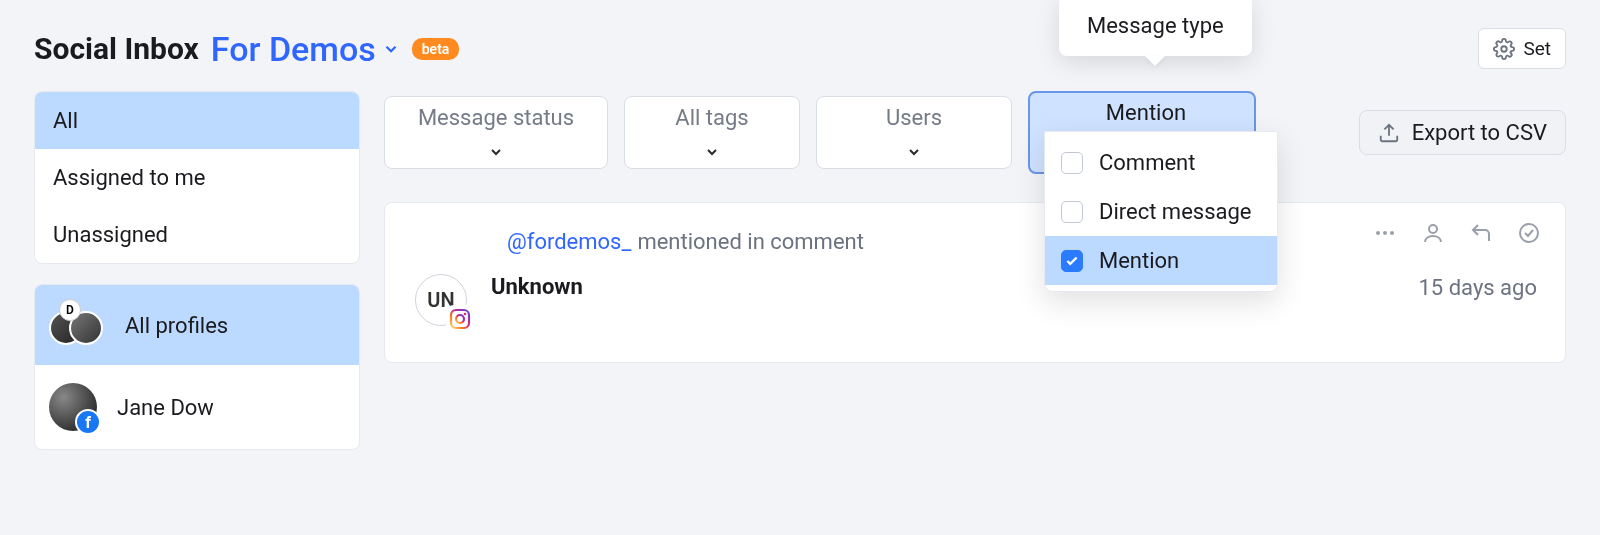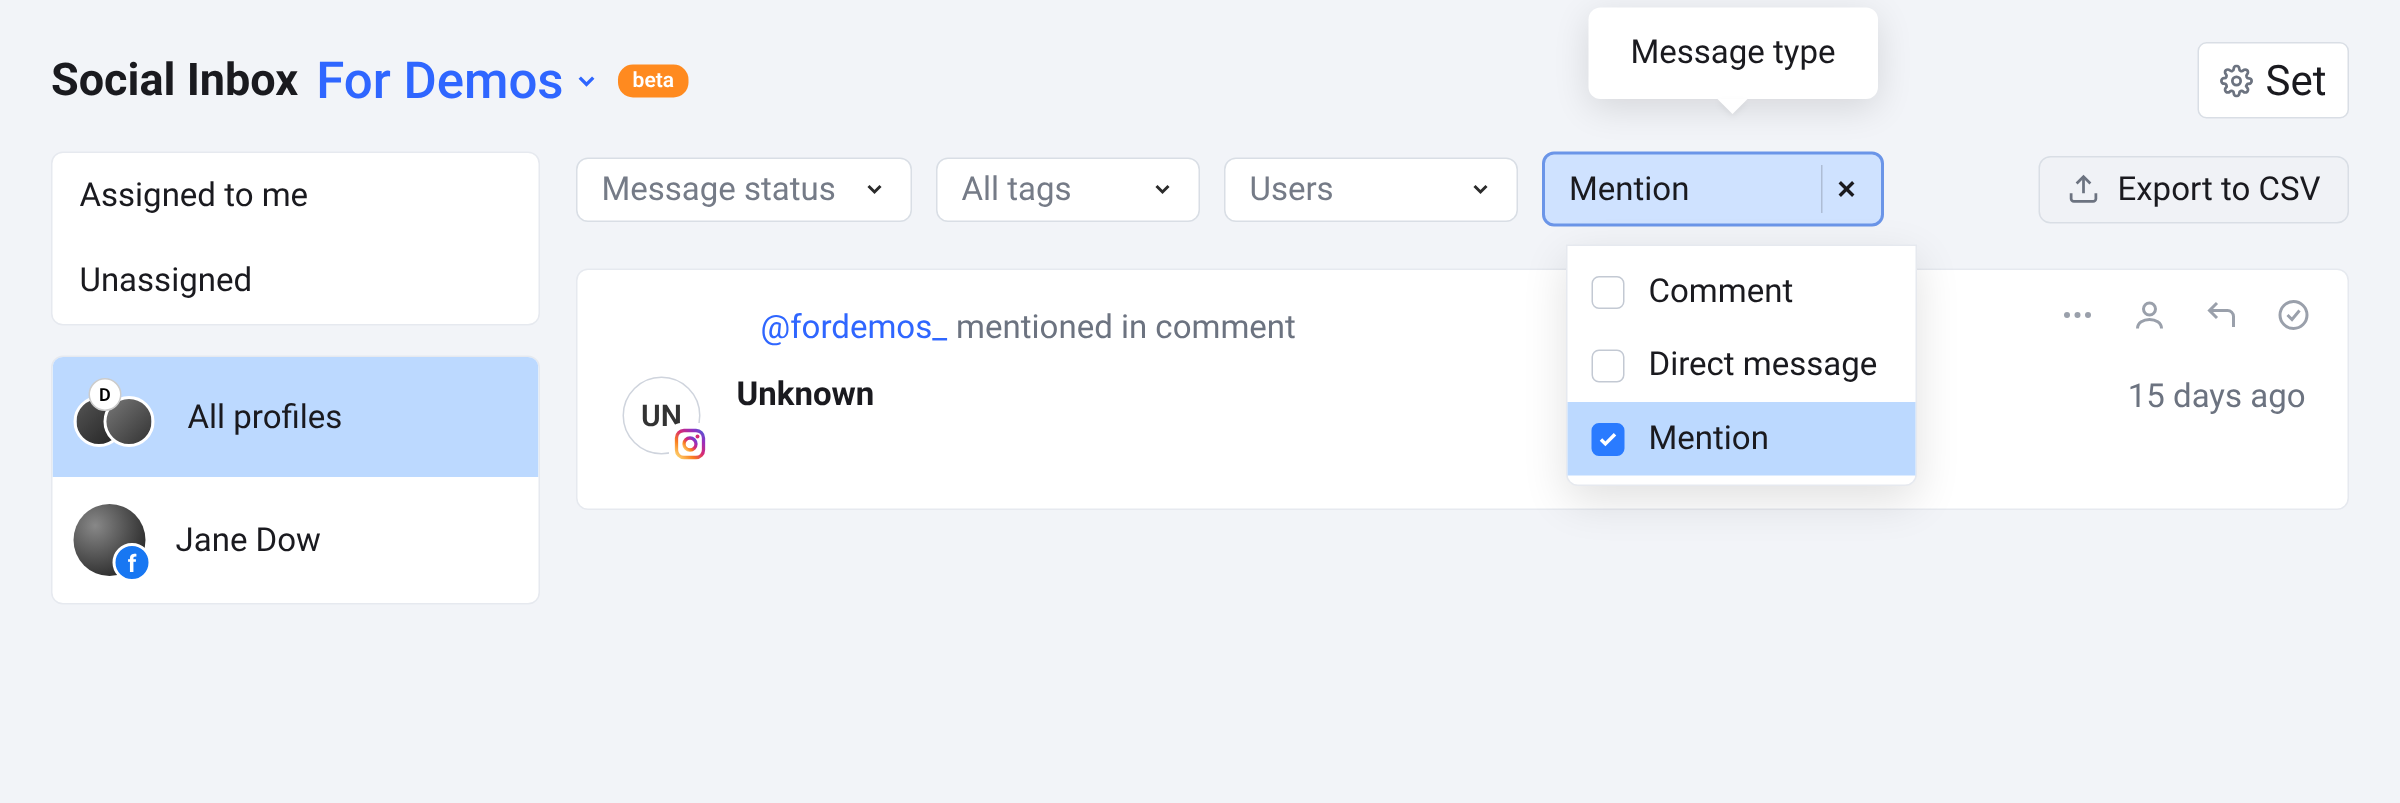--- a/index.html
+++ b/index.html
@@ -59,21 +59,21 @@
   }
   .header-spacer{flex:1;}
   .settings-btn{
     display:flex;
     align-items:center;
     gap:8px;
     background:var(--white);
     border:1px solid var(--border);
     border-radius:6px;
     padding:8px 14px;
-    font-size:28px;
+    font-size:19px;
     color:var(--text);
     cursor:pointer;
   }
 
   
   .body-row{
     display:flex;
     gap:24px;
     padding:0 0 0 34px;
   }
@@ -161,20 +161,21 @@
   .filter{
     display:flex;align-items:center;gap:14px;
     background:var(--white);
     border:1px solid var(--border);
     border-radius:8px;
     padding:8px 16px;
     font-size:22px;
     color:#757b87;
     cursor:pointer;
     white-space:nowrap;
+    flex-direction:column;
   }
   .filter .label{flex:1;}
   .filter.msg-status{width:224px;}
   .filter.tags{width:176px;}
   .filter.users{width:196px;}
   .filter.msg-type{
     width:228px;
     background:var(--filter-active-bg);
     border:2px solid var(--filter-active-border);
     color:#1a1a1f;
@@ -224,21 +225,21 @@
   }
   .tooltip-wrap{
     position:absolute;
     left:675px;
     top:-96px;
   }
 
   
   .dropdown{
     position:absolute;
-    top:62px;
+    top:40px;
     left:660px;
     width:234px;
     background:#fff;
     border:1px solid #e6e9ef;
     border-radius:0 0 8px 8px;
     box-shadow:0 10px 30px rgba(0,0,0,.12);
     padding:6px 0;
     z-index:20;
   }
   .dd-item{
@@ -331,20 +332,21 @@
         </svg>
     </span>
     <span>Set</span>
   </div>
 </div>
 
 <div class="body-row">
 
   <div class="sidebar">
     <div class="card">
+      <div class="nav-item active">All</div>
       <div class="nav-item">Assigned to me</div>
       <div class="nav-item">Unassigned</div>
     </div>
 
     <div class="card">
       <div class="profile-item active">
         <div class="avatar-cluster">
           <div class="avatar-mini a1"></div>
           <div class="avatar-mini a2"></div>
           <div class="avatar-mini d">D</div>

